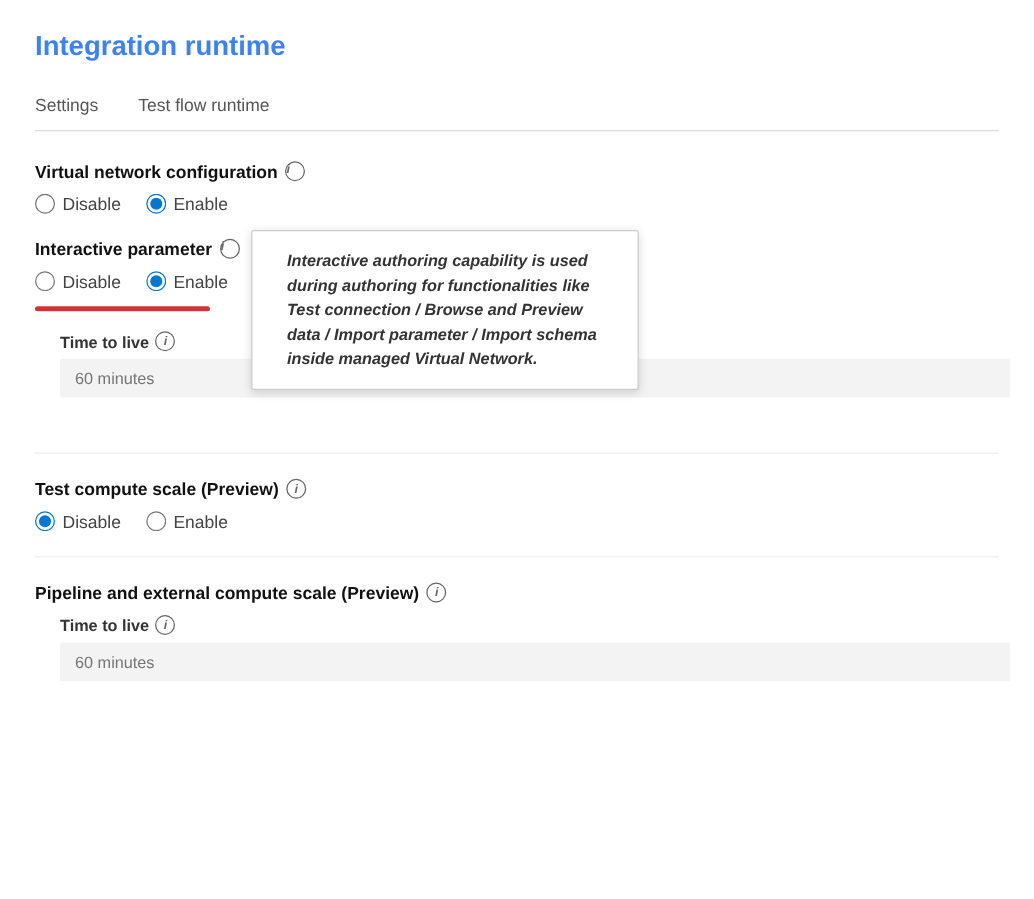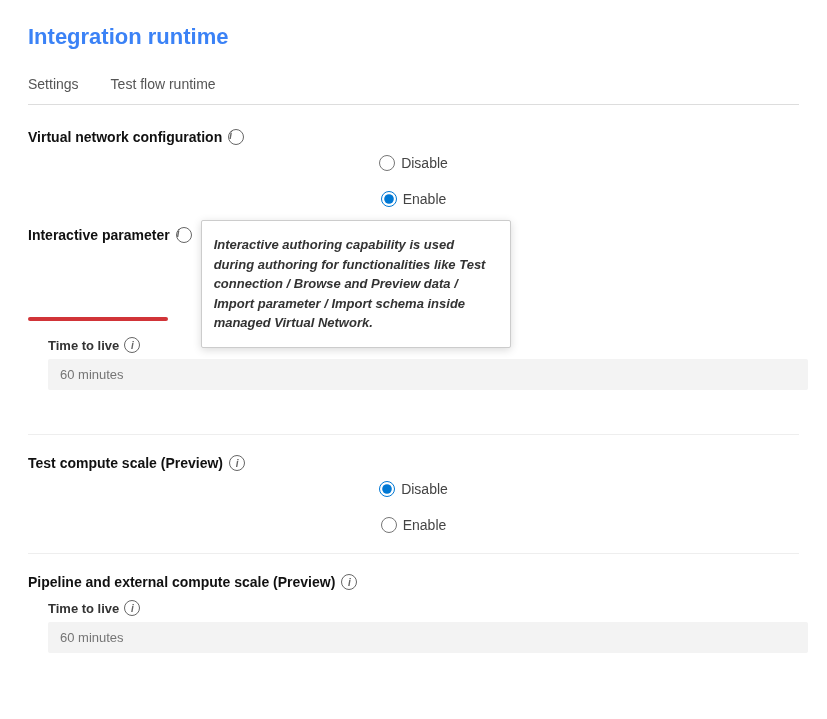--- a/index.html
+++ b/index.html
@@ -70,21 +70,20 @@
       cursor: pointer;
       flex-shrink: 0;
     }
 
     
     .radio-group {
       display: flex;
       align-items: center;
       gap: 20px;
       margin-bottom: 12px;
-      flex-direction: column;
     }
     .radio-option {
       display: flex;
       align-items: center;
       gap: 6px;
       cursor: pointer;
     }
     .radio-option input[type="radio"] {
       accent-color: #0078d4;
       width: 16px;
@@ -142,21 +141,21 @@
       display: inline-block;
     }
     .tooltip-box {
       position: absolute;
       top: -8px;
       left: 24px;
       width: 310px;
       background: #fff;
       border: 1px solid #ccc;
       box-shadow: 0 2px 8px rgba(0,0,0,0.15);
-      padding: 14px 12px;
+      padding: 14px 28px;
       font-size: 13px;
       color: #333;
       line-height: 1.5;
       z-index: 100;
       border-radius: 2px;
     }
 
     .section-block {
       margin-bottom: 20px;
     }

